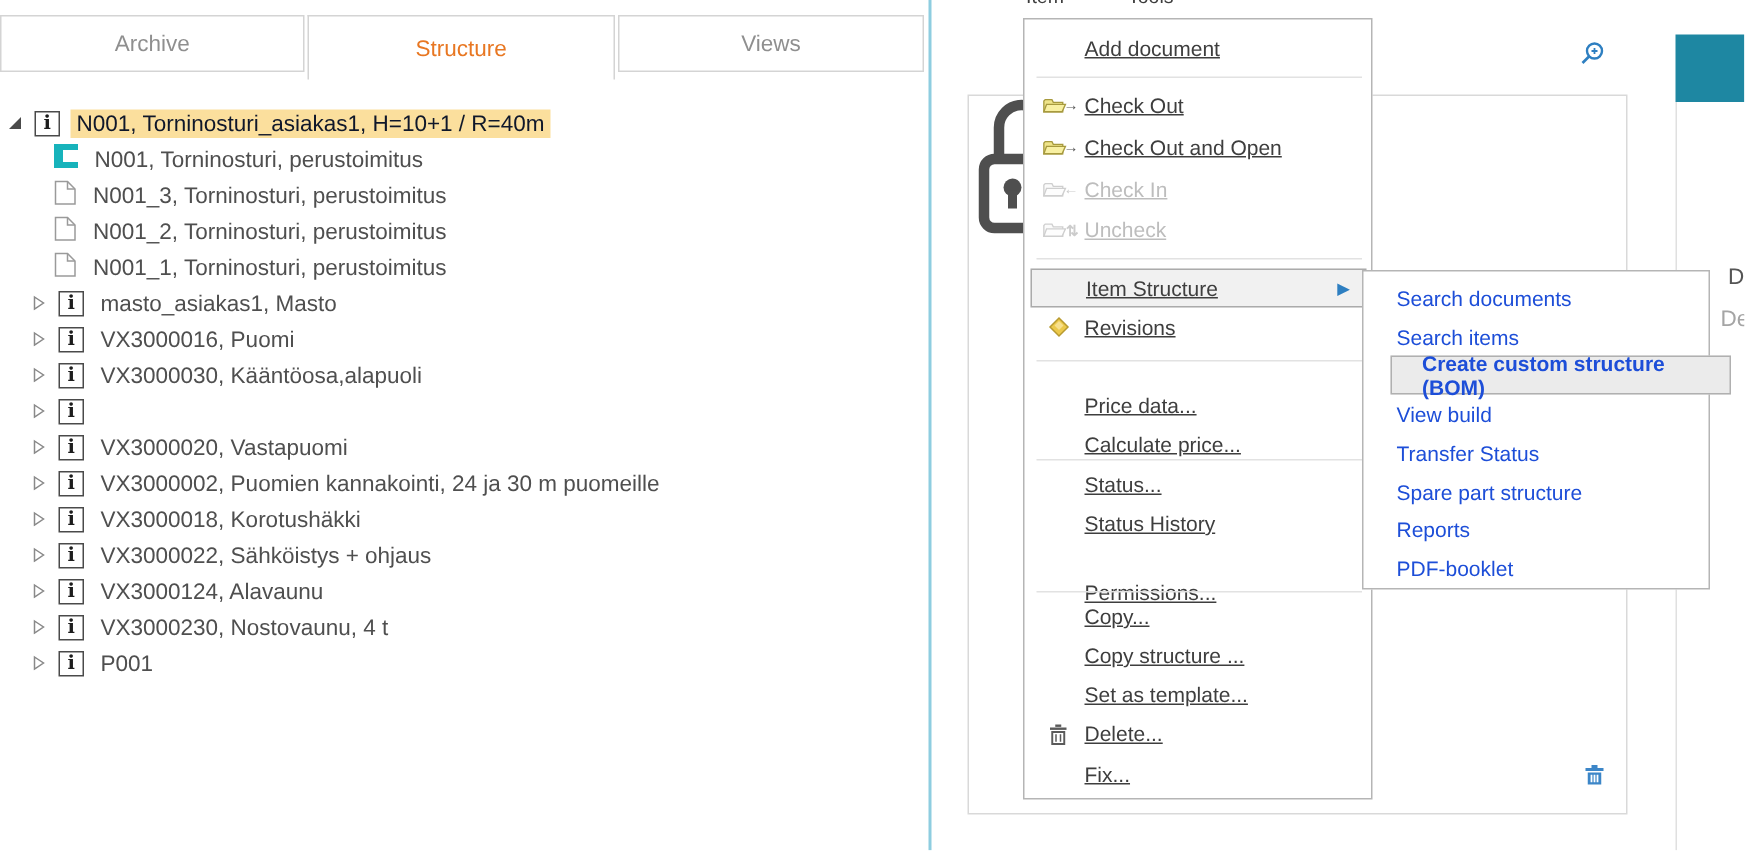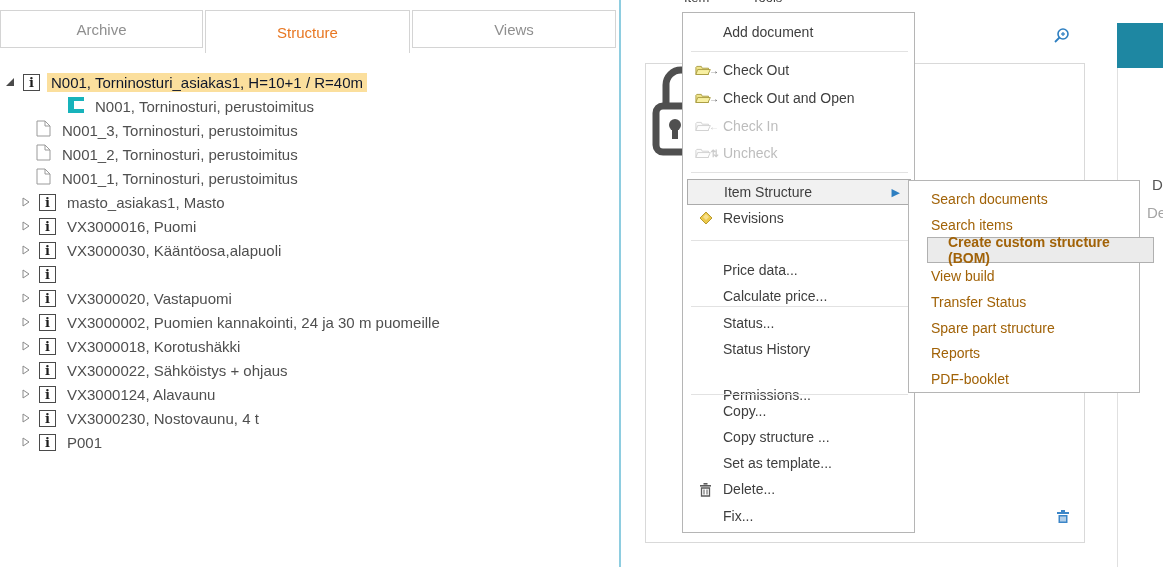--- a/index.html
+++ b/index.html
@@ -46,39 +46,39 @@
   
   .menu {
     position:absolute; left:682px; top:12px; width:233px; height:521px;
     background:#fff; border:1px solid #b5b5b5; z-index:10;
   }
   .menu-item {
     position:absolute; left:0; width:100%; height:26px;
     display:flex; align-items:center; font-size:14px; color:#3e3e3e; cursor:pointer;
   }
   .menu-item .mi-icon { position:absolute; left:12px; width:24px; display:flex; align-items:center; }
-  .menu-item .mi-lbl { position:absolute; left:40px; }
+  .menu-item .mi-lbl { position:absolute; left:40px;text-decoration:underline; }
   .menu-item.disabled { color:#bdbdbd; cursor:default; }
   .menu-item.hl-box {
     left:4px; width:224px; background:#f1f1f1; border:1px solid #ababab;
   }
   .menu-item.hl-box .mi-lbl { left:36px; }
   .menu-sep { position:absolute; left:8px; width:217px; height:1px; background:#e2e2e2; }
   .sub-arrow { position:absolute; right:10px; color:#2e7fc1; font-size:11px; }
   .fold-wrap { position:relative; width:22px; height:14px; }
   .fold-arrow { position:absolute; right:-2px; top:2px; font-size:10px; color:#555; font-weight:bold; }
   .disabled .fold-arrow { color:#ccc; }
   
   .submenu {
     position:absolute; left:908px; top:180px; width:232px; height:213px;
     background:#fff; border:1px solid #b5b5b5; z-index:11;
   }
   .sub-item {
     position:absolute; left:0; width:100%; height:26px;
-    display:flex; align-items:center; font-size:14px; color:#a16207; cursor:pointer;
+    display:flex; align-items:center; font-size:14px; color:#1d4ed8; cursor:pointer;
   }
   .sub-item .si-lbl { position:absolute; left:22px; }
   .sub-item.hl-box { left:18px; width:227px; background:#ebebeb; border:1px solid #b0b0b0;font-weight:bold; }
   .sub-item.hl-box .si-lbl { left:20px; }
 </style>
 </head>
 <body>
 
 <div class="screen">
 
@@ -98,21 +98,21 @@
     <div class="tree-row" style="top:0; left:4px;">
       <span class="tw">
           <svg width="10" height="10">
             <polygon points="9,1 9,9 1,9" fill="#4a4a4a"></polygon>
           </svg>
         </span>
       <span class="info-ic">i</span>
       <span class="lbl hl">N001, Torninosturi_asiakas1, H=10+1 / R=40m</span>
     </div>
 
-    <div class="tree-row" style="top:24px; left:36px;margin-left:32px;">
+    <div class="tree-row" style="top:24px; left:36px;">
       <span><svg width="16" height="16">
             <rect x="0" y="0" width="16" height="16" fill="#17b3bb"></rect>
             <rect x="6" y="4" width="10" height="8" fill="#ffffff"></rect>
           </svg></span>
       <span class="lbl">N001, Torninosturi, perustoimitus</span>
     </div>
 
     <div class="tree-row" style="top:48px; left:36px;">
       <span><svg width="15" height="17" viewBox="0 0 15 17">
             <path d="M1,1 h8 l5,5 v10 h-13 z" fill="#fff" stroke="#9a9a9a"></path>

